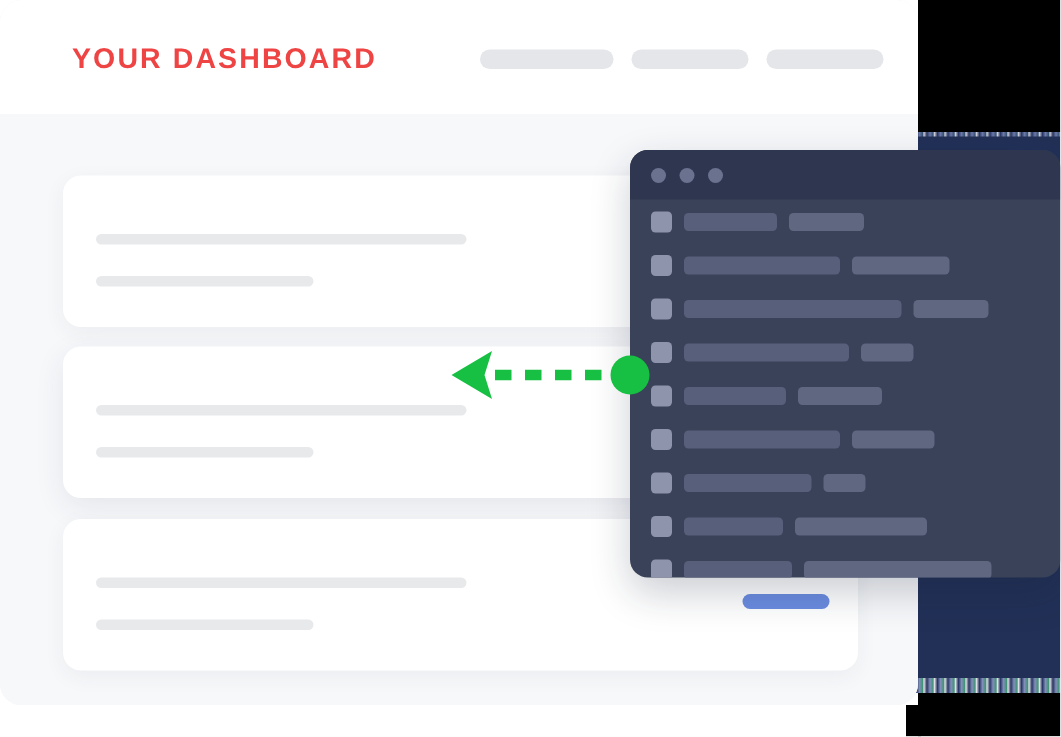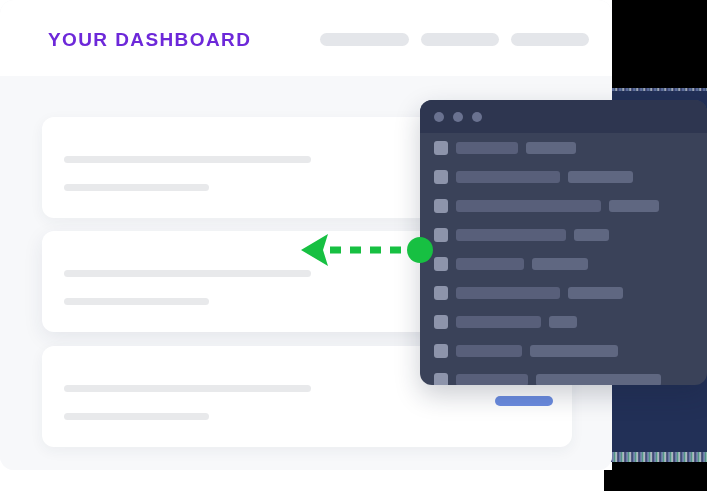--- a/index.html
+++ b/index.html
@@ -99,21 +99,21 @@
     background: #ffffff;
     border-radius: 14px 14px 0 0;
   }
   .dash-title {
     position: absolute;
     left: 48px;
     top: 29px;
     font-size: 19px;
     font-weight: bold;
     letter-spacing: 1.4px;
-    color: #6d28d9;
+    color: #ef4444;
   }
   .nav-pills {
     position: absolute;
     left: 320px;
     top: 33px;
     display: flex;
     gap: 12px;
   }
   .nav-pill {
     height: 13px;

